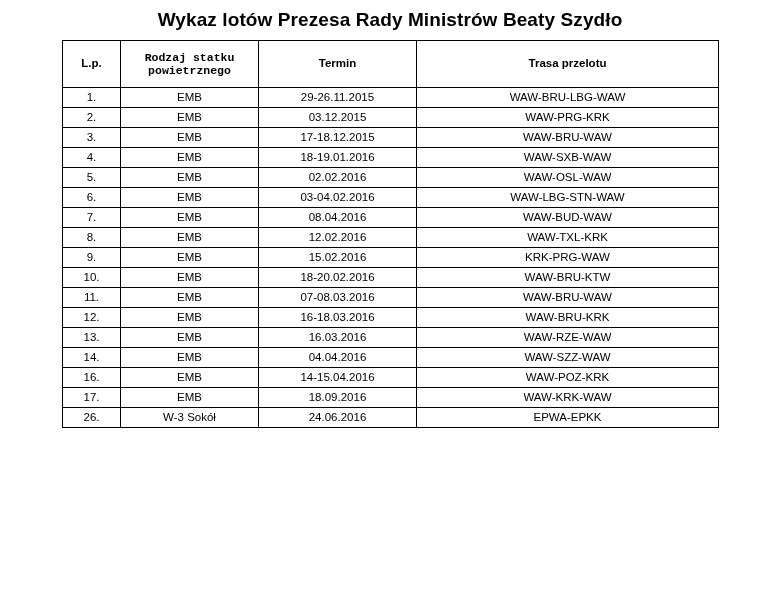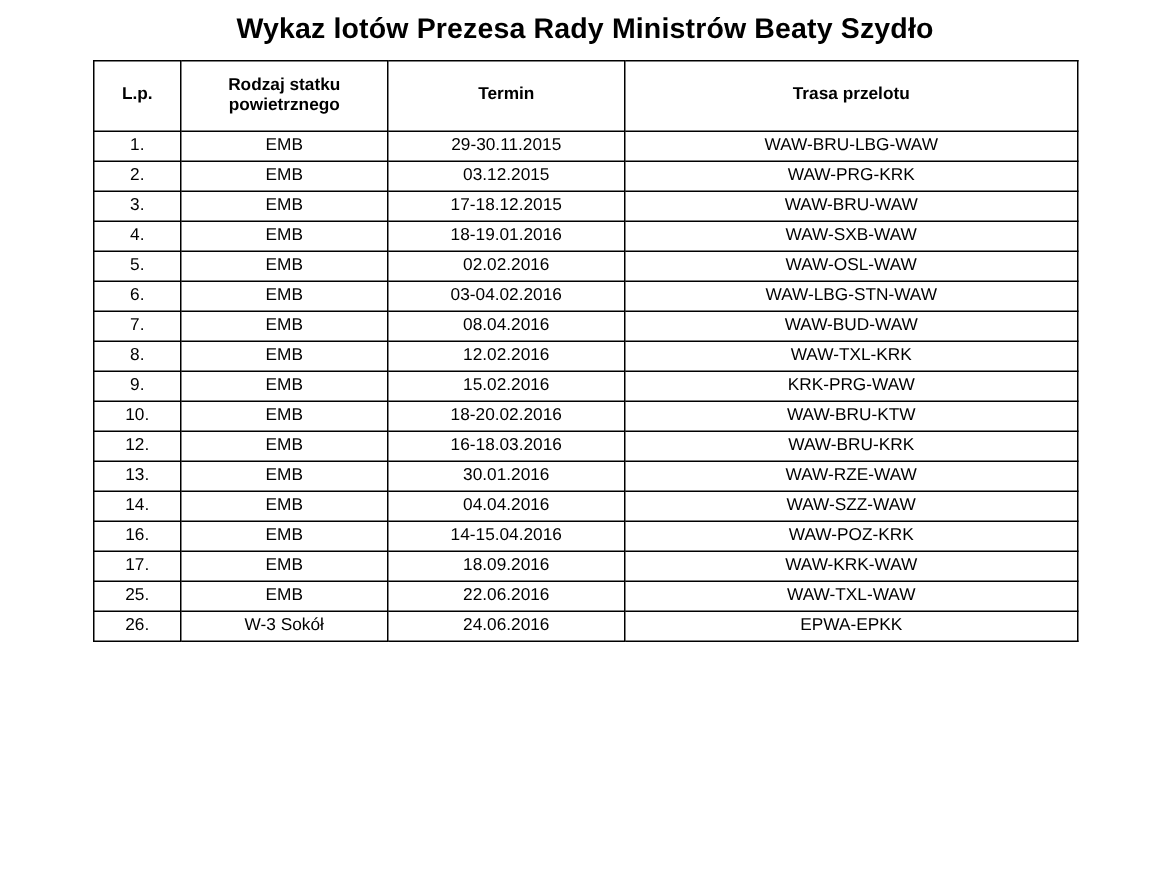--- a/index.html
+++ b/index.html
@@ -51,21 +51,21 @@
   table.flights thead th {
     font-weight: bold;
     height: 42px;
     font-size: 11.5px;
     padding: 2px 3px;
   }
   col.c-lp { width: 58px; }
   col.c-type { width: 138px; }
   col.c-date { width: 158px; }
   col.c-route { width: 302px; }
-  .hdr-two-line { display: block; }
+  .hdr-two-line { display: block; font-family: Liberation Mono, monospace; }
 </style>
 </head>
 <body>
 
 <div class="page">
 
   <div class="doc-title">Wykaz lotów Prezesa Rady Ministrów Beaty Szydło</div>
 
   <div class="table-wrap">
     <table class="flights">
@@ -83,21 +83,21 @@
             <span class="hdr-two-line">powietrznego</span>
           </th>
           <th>Termin</th>
           <th>Trasa przelotu</th>
         </tr>
       </thead>
       <tbody id="flights-body">
           <tr>
             <td>1.</td>
             <td>EMB</td>
-            <td>29-30.11.2015</td>
+            <td>29-26.11.2015</td>
             <td>WAW-BRU-LBG-WAW</td>
           </tr>
           <tr>
             <td>2.</td>
             <td>EMB</td>
             <td>03.12.2015</td>
             <td>WAW-PRG-KRK</td>
           </tr>
           <tr>
             <td>3.</td>
@@ -141,29 +141,35 @@
             <td>15.02.2016</td>
             <td>KRK-PRG-WAW</td>
           </tr>
           <tr>
             <td>10.</td>
             <td>EMB</td>
             <td>18-20.02.2016</td>
             <td>WAW-BRU-KTW</td>
           </tr>
           <tr>
+            <td>11.</td>
+            <td>EMB</td>
+            <td>07-08.03.2016</td>
+            <td>WAW-BRU-WAW</td>
+          </tr>
+          <tr>
             <td>12.</td>
             <td>EMB</td>
             <td>16-18.03.2016</td>
             <td>WAW-BRU-KRK</td>
           </tr>
           <tr>
             <td>13.</td>
             <td>EMB</td>
-            <td>30.01.2016</td>
+            <td>16.03.2016</td>
             <td>WAW-RZE-WAW</td>
           </tr>
           <tr>
             <td>14.</td>
             <td>EMB</td>
             <td>04.04.2016</td>
             <td>WAW-SZZ-WAW</td>
           </tr>
           <tr>
             <td>16.</td>
@@ -171,26 +177,20 @@
             <td>14-15.04.2016</td>
             <td>WAW-POZ-KRK</td>
           </tr>
           <tr>
             <td>17.</td>
             <td>EMB</td>
             <td>18.09.2016</td>
             <td>WAW-KRK-WAW</td>
           </tr>
           <tr>
-            <td>25.</td>
-            <td>EMB</td>
-            <td>22.06.2016</td>
-            <td>WAW-TXL-WAW</td>
-          </tr>
-          <tr>
             <td>26.</td>
             <td>W-3 Sokół</td>
             <td>24.06.2016</td>
             <td>EPWA-EPKK</td>
           </tr>
         </tbody>
     </table>
   </div>
 
 </div>

